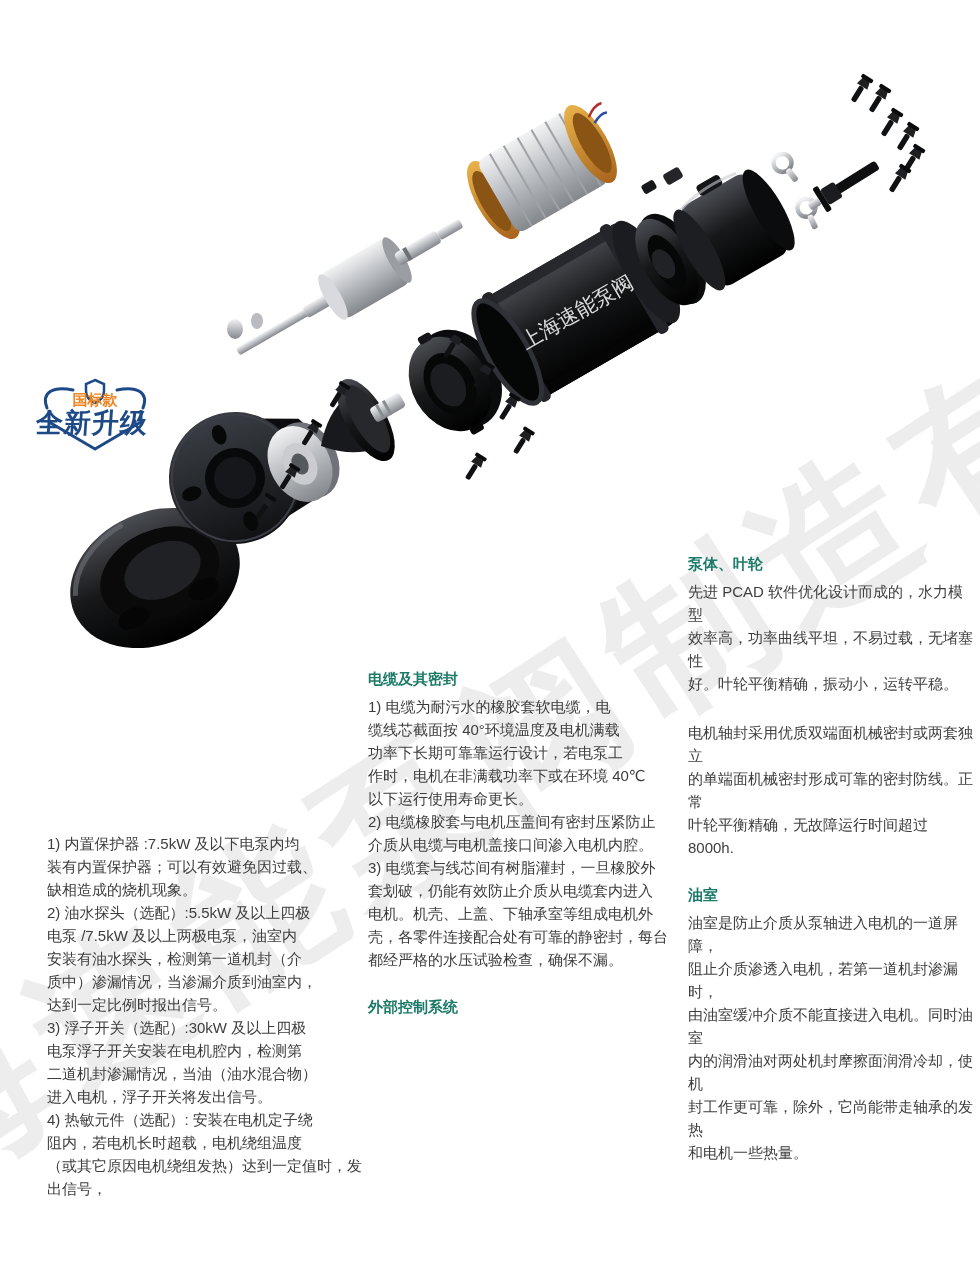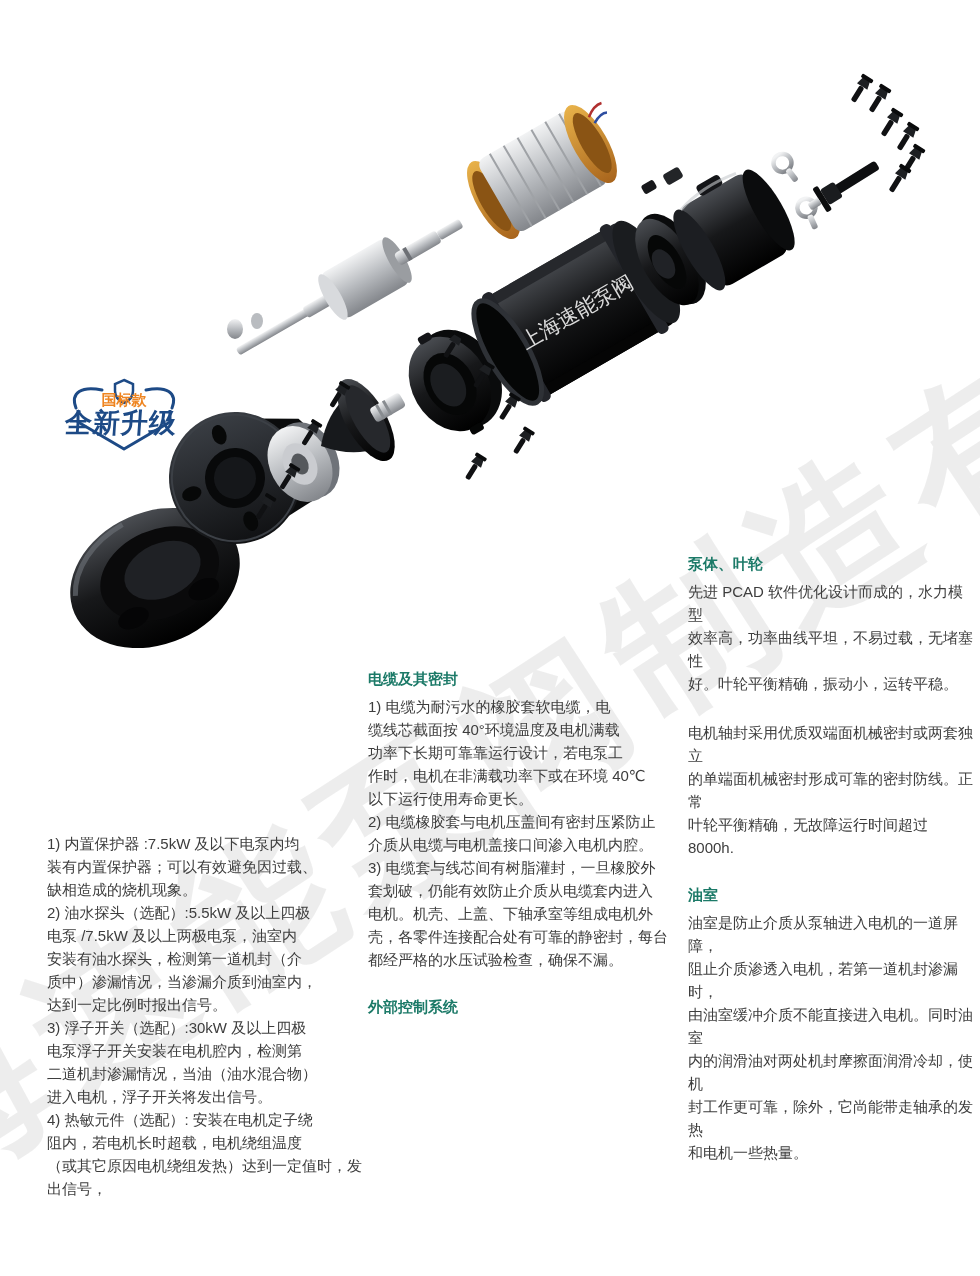--- a/index.html
+++ b/index.html
@@ -11,21 +11,21 @@
     position:absolute;left:-300px;top:1150px;
     font-size:158px;font-weight:bold;letter-spacing:14px;white-space:nowrap;
     color:var(--watermark,#c7c7c7);opacity:.30;
     transform:rotate(-33deg);transform-origin:left top;
     pointer-events:none;z-index:1;
   }
 
   .diagram{position:absolute;left:50px;top:46px;z-index:2;}
 
   
-  .badge{position:absolute;left:62px;top:378px;width:124px;height:76px;z-index:3;}
+  .badge{position:absolute;left:33px;top:378px;width:124px;height:76px;z-index:3;}
 
   
   .col{position:absolute;z-index:4;color:var(--body,#3d3d3d);font-size:15px;line-height:23px;}
   .col section{margin:14px 0 26px 0;}
   .col h3{margin:0 0 6px 0;font-size:15px;line-height:20px;font-weight:bold;color:var(--heading,#1c7a68);}
   .col p{margin:0;white-space:pre-line;}
   .col-left{left:47px;top:818px;width:322px;}
   .col-mid{left:368px;top:655px;width:316px;}
   .col-right{left:688px;top:540px;width:286px;}
 </style>

